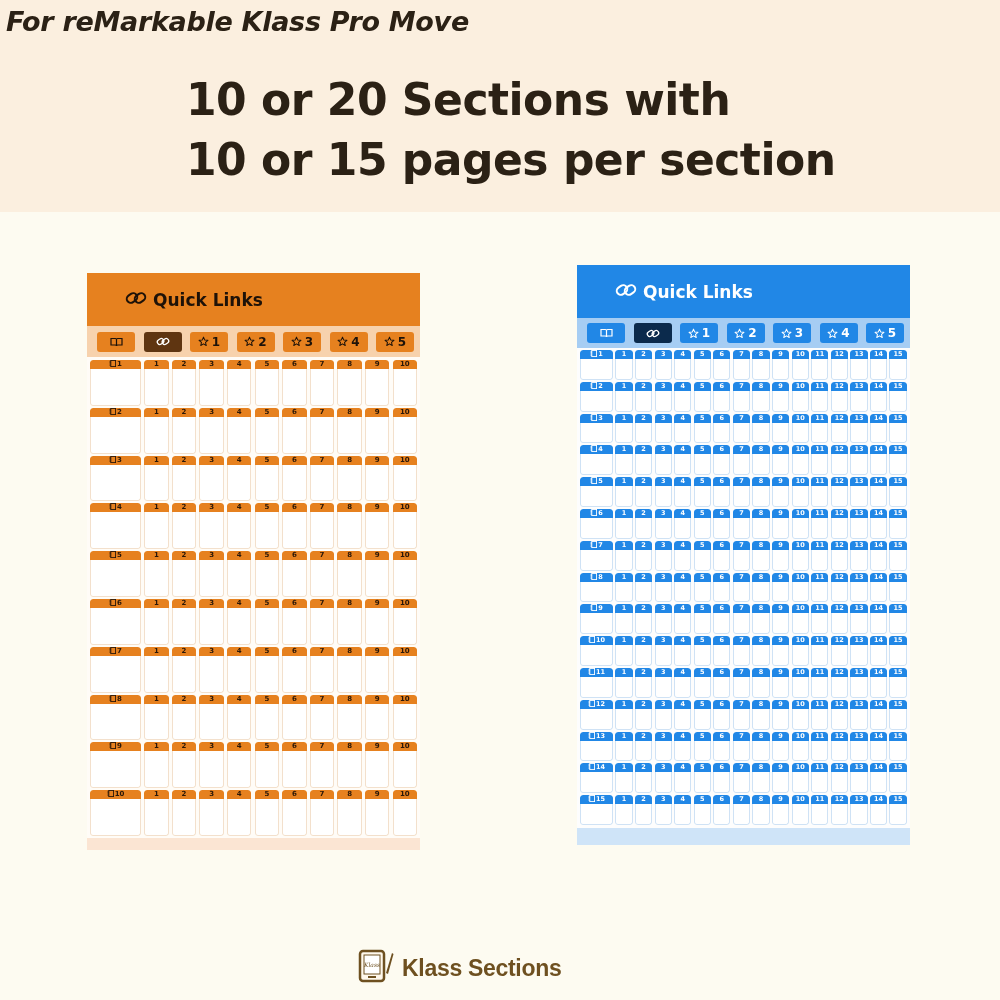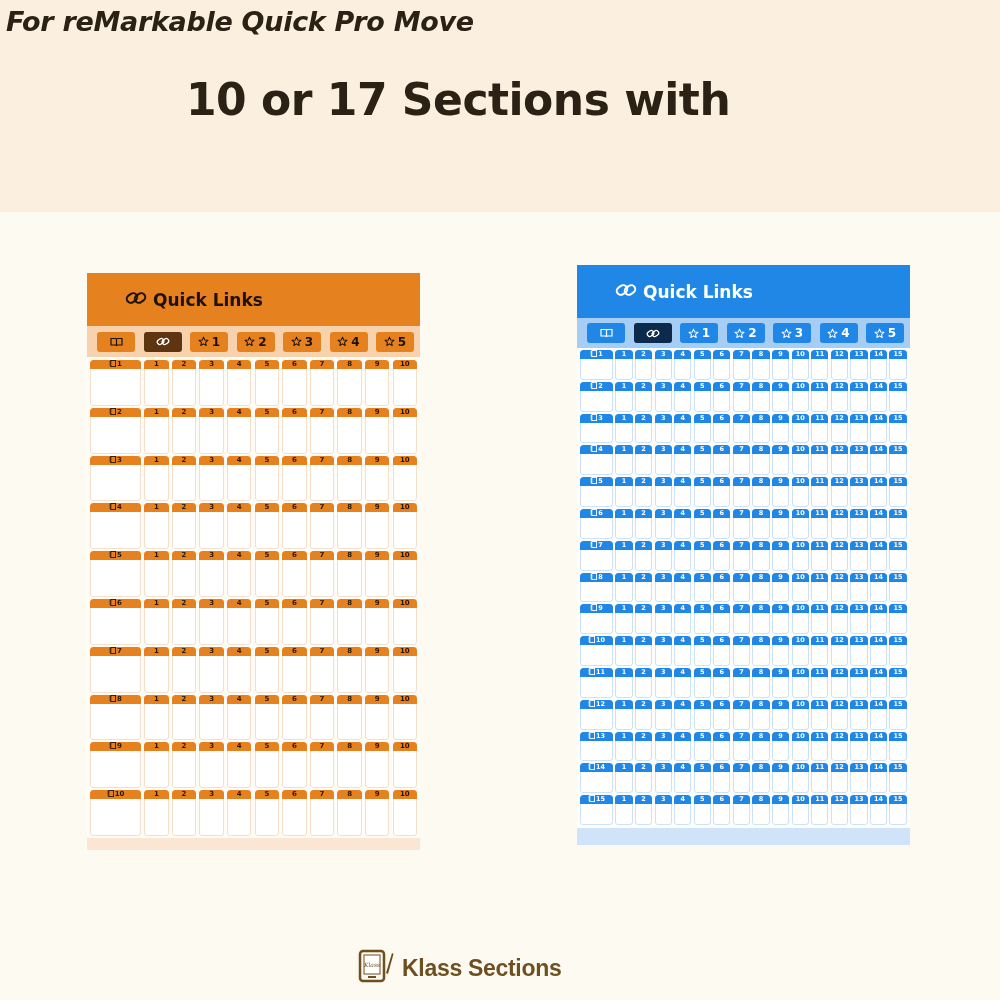--- a/index.html
+++ b/index.html
@@ -43,23 +43,24 @@
   #blue .cell .body { border: 1px solid #cfe2f5; border-top: none; }
   #blue .footer-strip { top: 563px; height: 17px; background: #cfe4f8; }
 
   .brand { position: absolute; left: 358px; top: 949px; display: flex; align-items: center; gap: 8px; }
   .brand-text { font-family: "Liberation Sans", sans-serif; font-size: 23px; font-weight: bold; color: #6e5020; letter-spacing: -0.3px; }
 </style>
 </head>
 <body>
 
 <div class="top-band">
-  <div class="tagline">For reMarkable Quick Pro Move</div>
+  <div class="tagline">For reMarkable Klass Pro Move</div>
   <div class="headline">
-    <div>10 or 17 Sections with</div>
+    <div>10 or 20 Sections with</div>
+    <div>10 or 15 pages per section</div>
   </div>
 </div>
 
 <div class="panel" id="orange">
   <div class="hdr">
     <span class="link-ico">
       <svg width="22" height="18" viewBox="0 0 22 18">
           <g fill="none" stroke="#1e1208" stroke-width="2">
             <rect x="1.5" y="5" width="11" height="8" rx="4" transform="rotate(-35 7 9)"></rect>
             <rect x="9.5" y="5" width="11" height="8" rx="4" transform="rotate(-35 15 9)"></rect>

